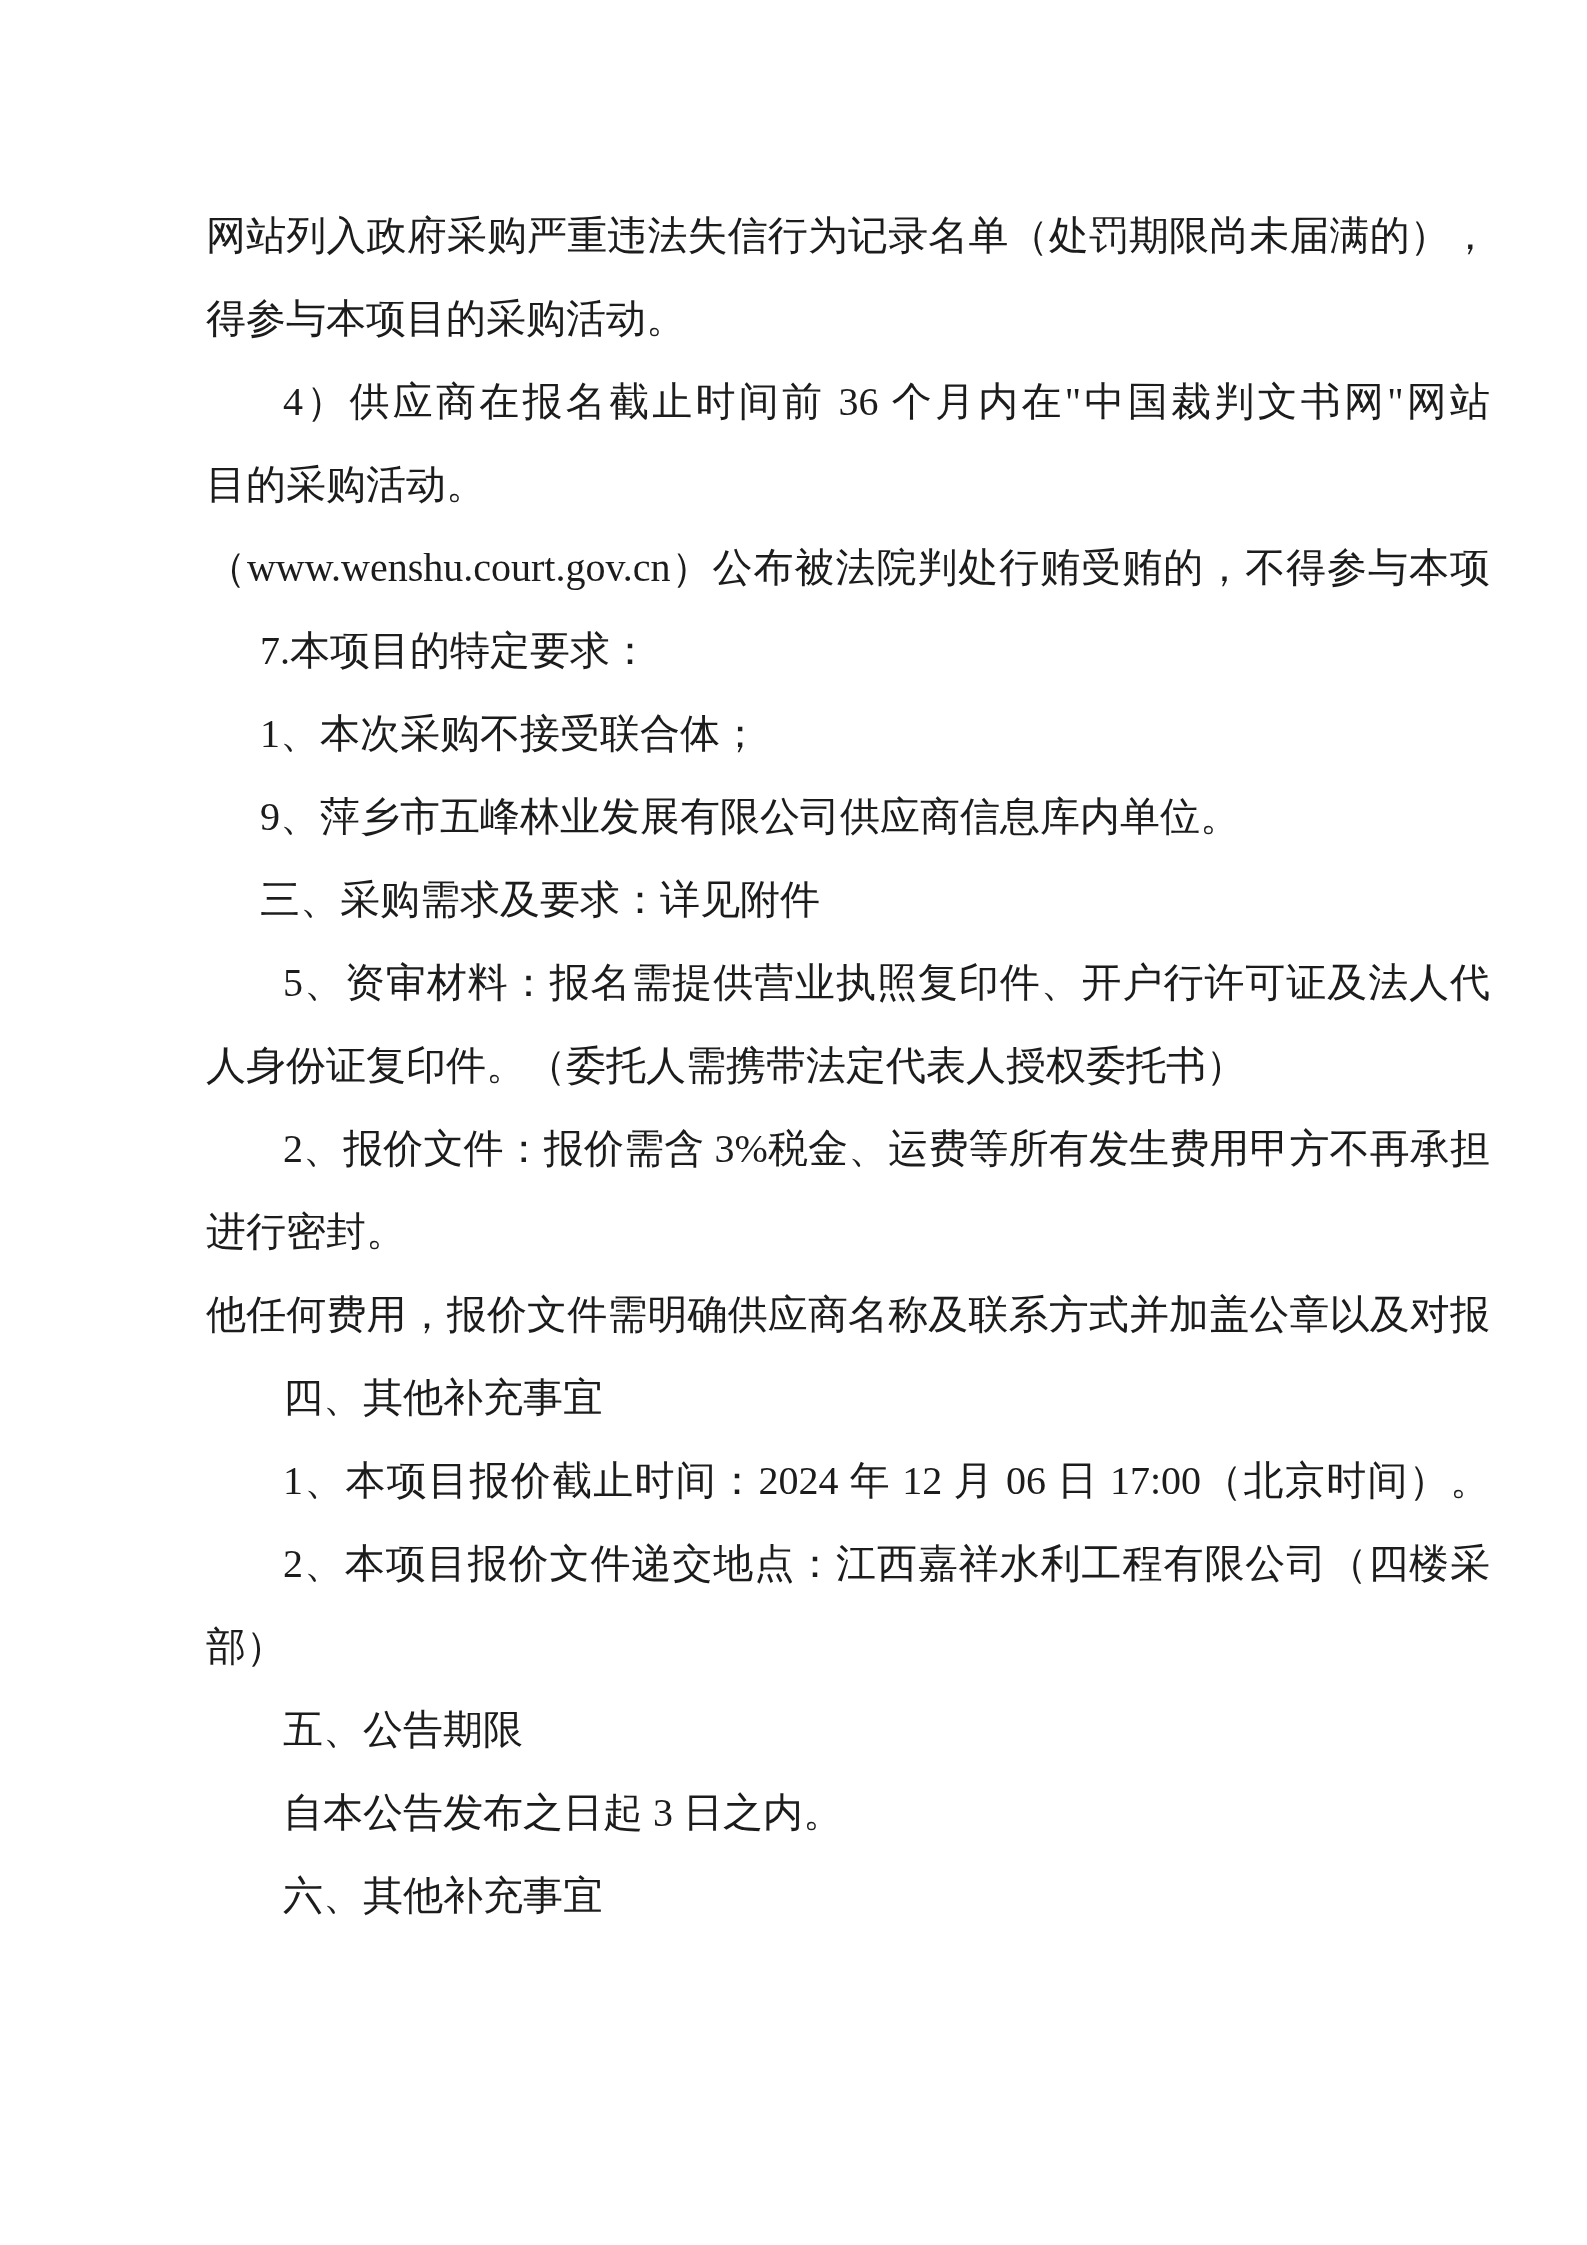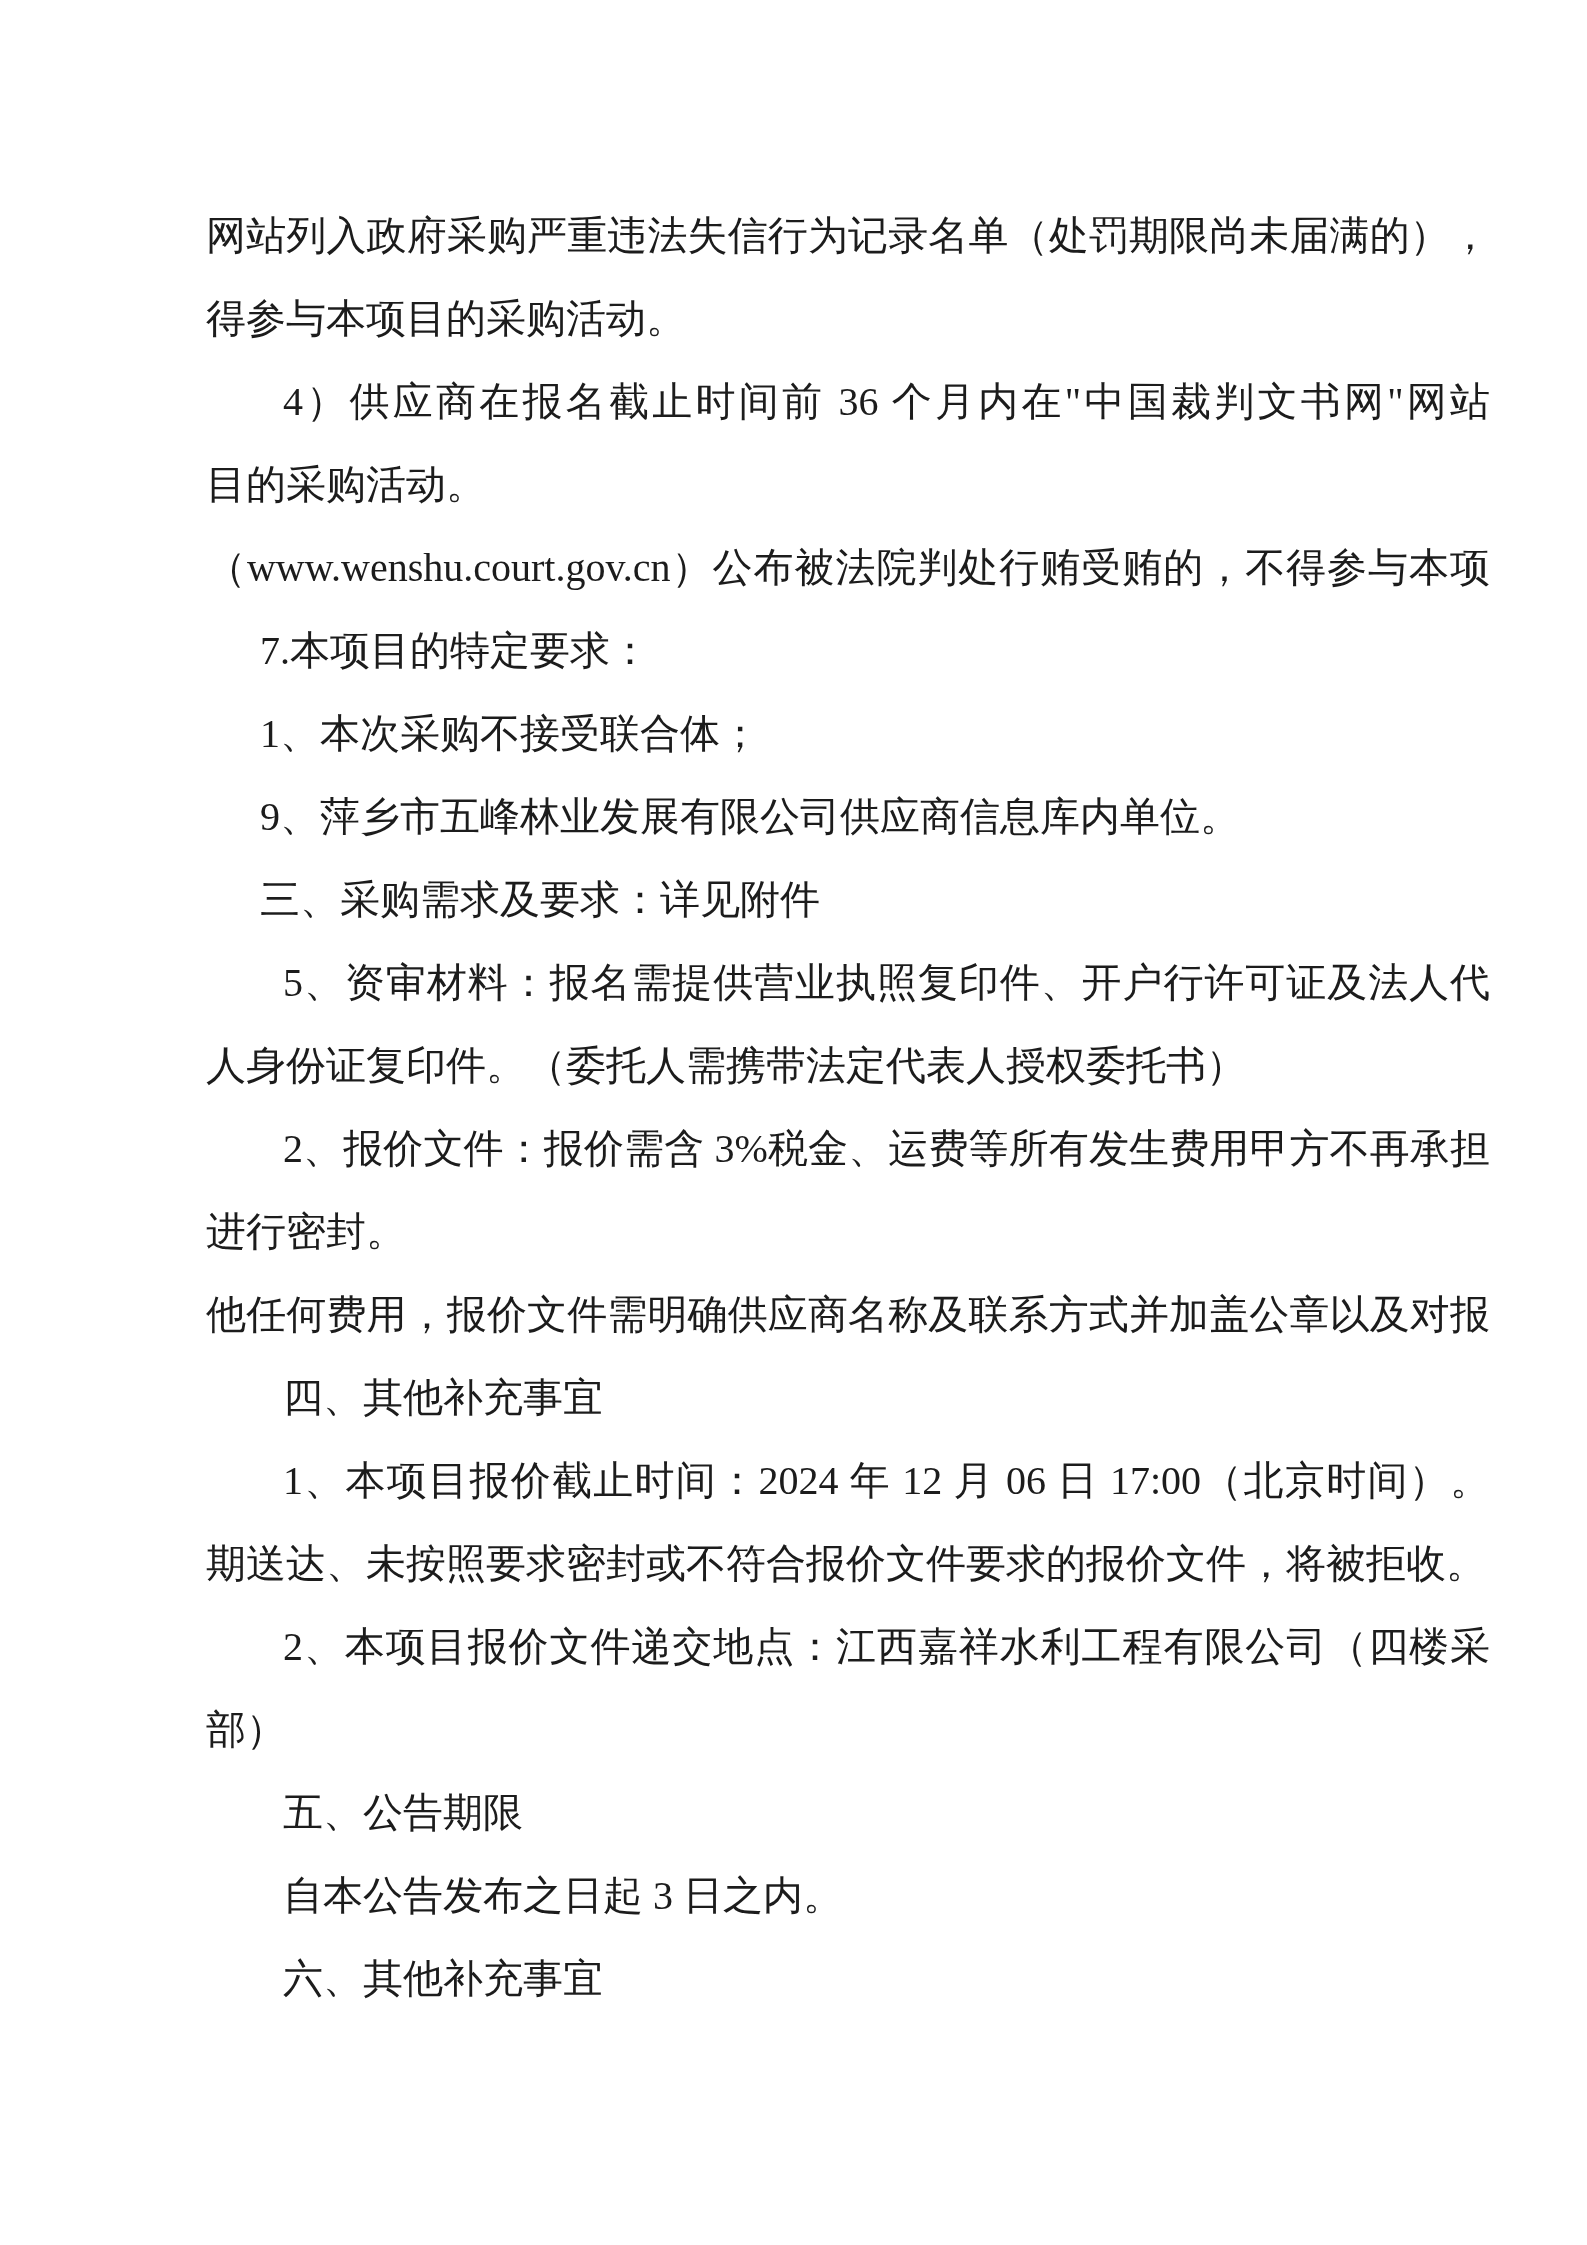--- a/index.html
+++ b/index.html
@@ -57,20 +57,19 @@
     <div class="line i1">1、本次采购不接受联合体；</div>
     <div class="line i1">9、萍乡市五峰林业发展有限公司供应商信息库内单位。</div>
     <div class="line i1">三、采购需求及要求：详见附件</div>
     <div class="line j i2">5、资审材料：报名需提供营业执照复印件、开户行许可证及法人代表</div>
     <div class="line">人身份证复印件。（委托人需携带法定代表人授权委托书）</div>
     <div class="line j i2">2、报价文件：报价需含 3%税金、运费等所有发生费用甲方不再承担其</div>
     <div class="line">进行密封。</div>
     <div class="line j">他任何费用，报价文件需明确供应商名称及联系方式并加盖公章以及对报价</div>
     <div class="line i2">四、其他补充事宜</div>
     <div class="line j i2">1、本项目报价截止时间：2024 年 12 月 06 日 17:00（北京时间）。逾</div>
-    <div class="line">期送达、未按照要求密封或不符合报价文件要求的报价文件，将被拒收。</div>
     <div class="line j i2">2、本项目报价文件递交地点：江西嘉祥水利工程有限公司（四楼采购</div>
     <div class="line">部）</div>
     <div class="line i2">五、公告期限</div>
     <div class="line i2">自本公告发布之日起 3 日之内。</div>
     <div class="line i2">六、其他补充事宜</div>
   </div>
 </div>
 
 </body></html>

